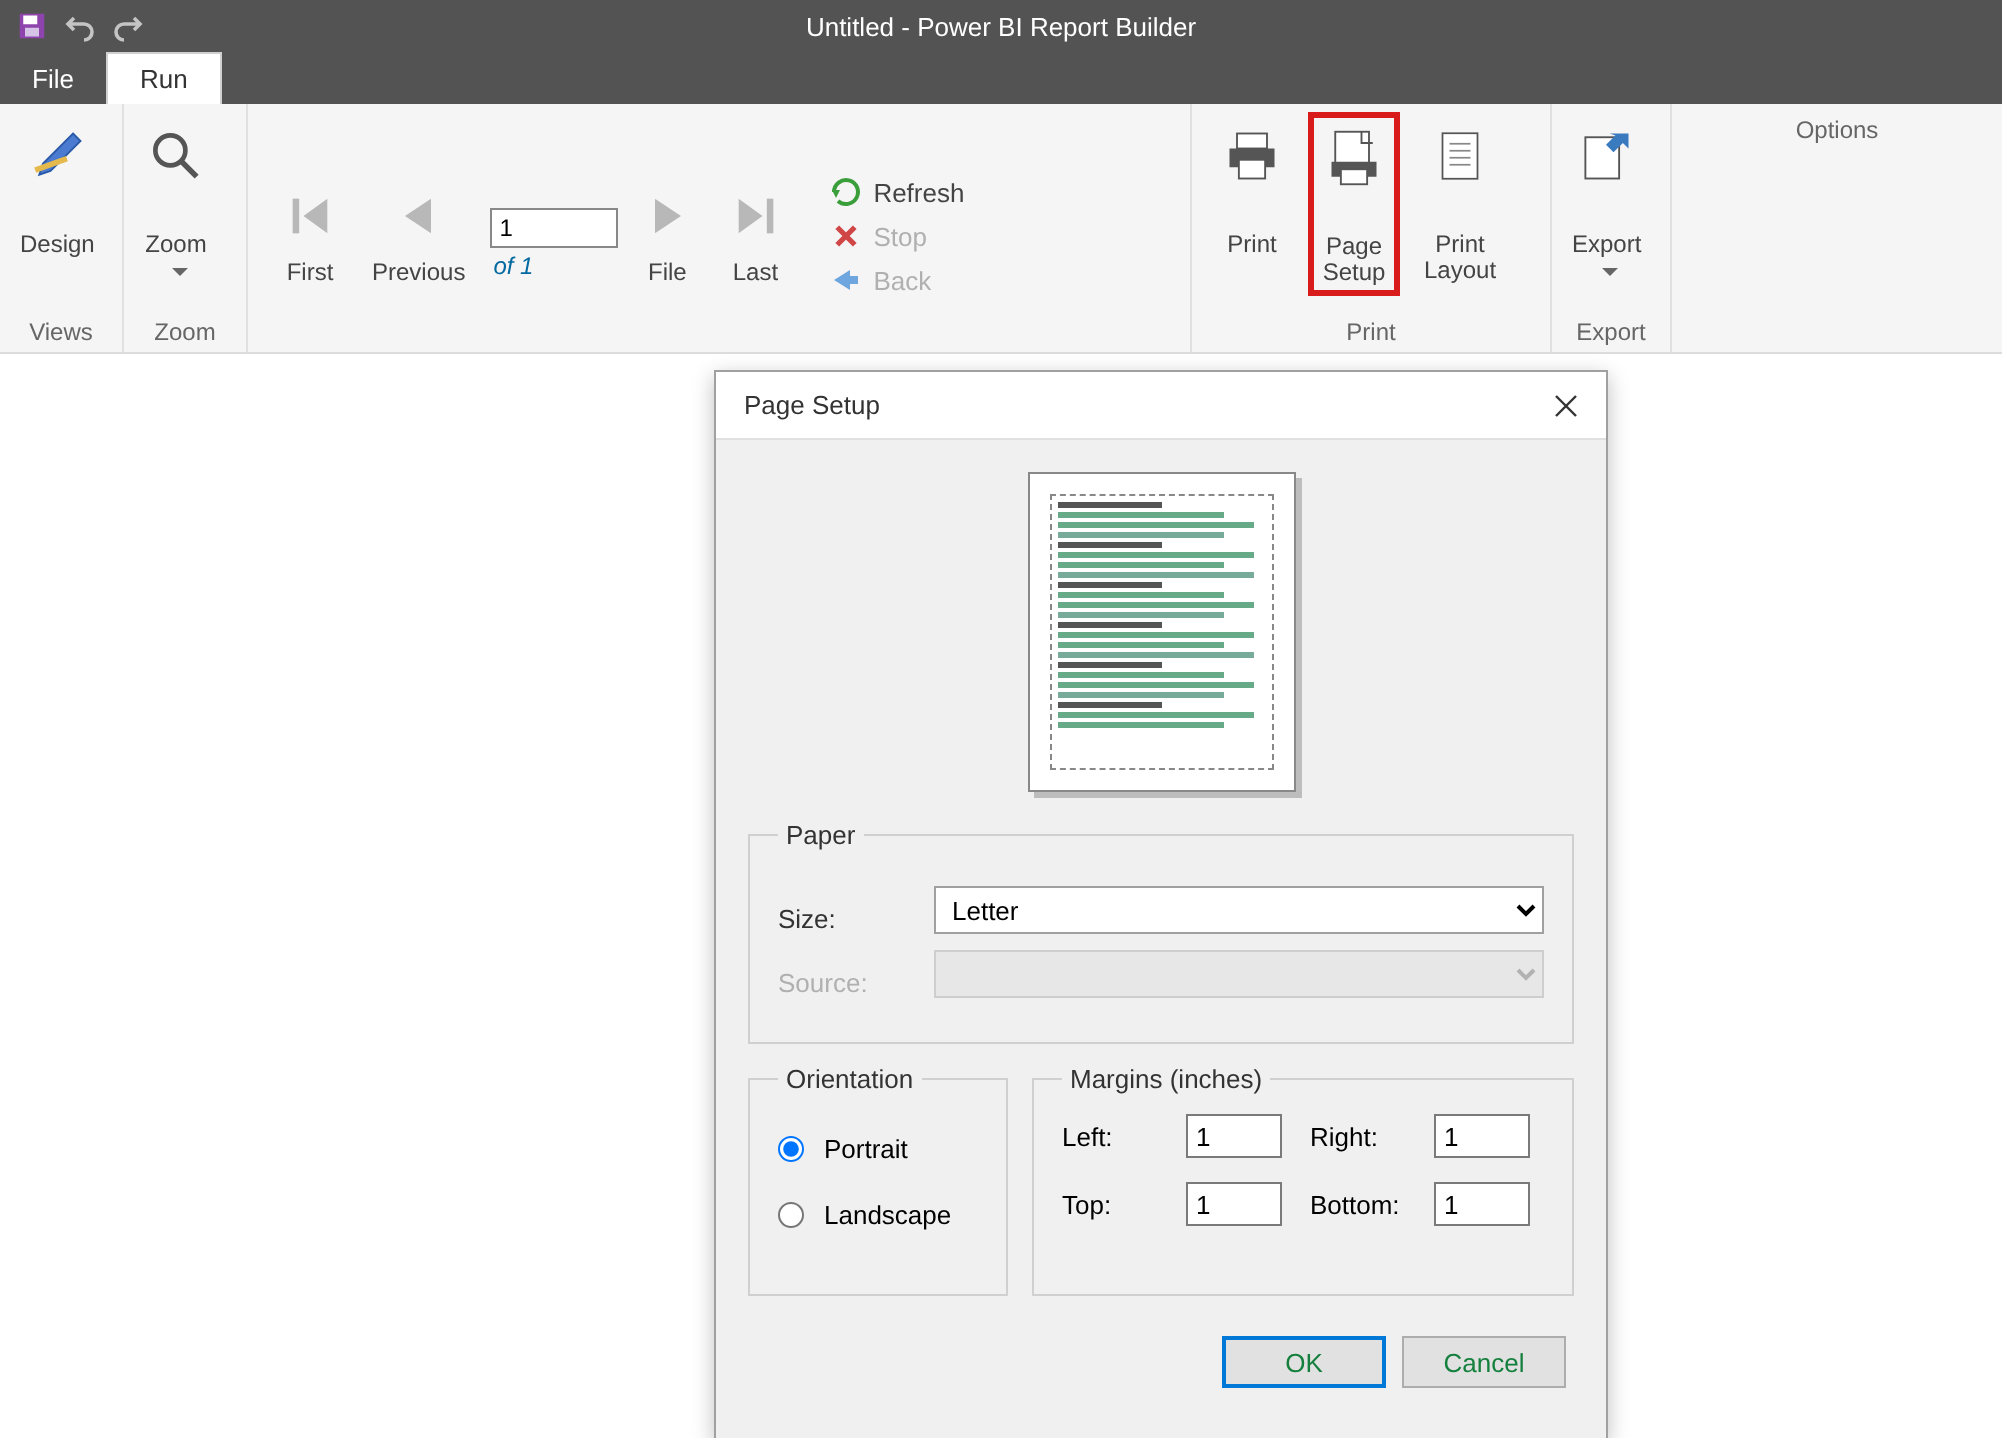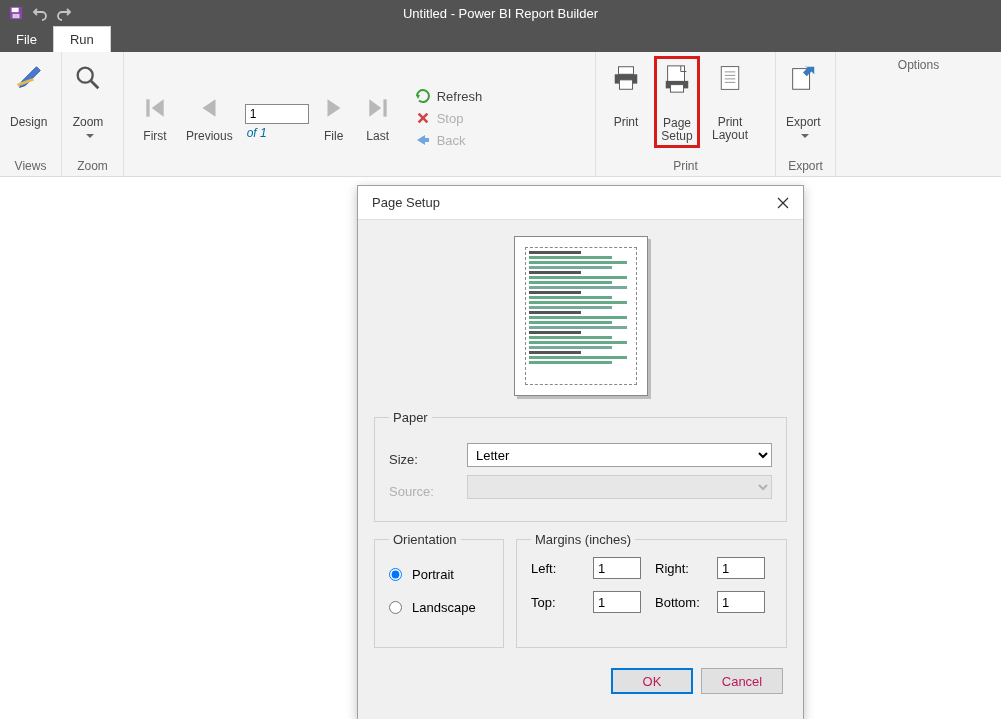--- a/index.html
+++ b/index.html
@@ -69,21 +69,21 @@
 
     .two-col { display: flex; gap: 12px; }
     .two-col fieldset { flex: 1; }
 
     .radio-row { display: flex; align-items: center; gap: 10px; font-size: 13px; margin: 10px 0 18px; }
 
     .margins-grid { display: grid; grid-template-columns: 54px 54px 54px 54px; row-gap: 12px; column-gap: 8px; align-items: center; font-size: 13px; }
     .margins-grid input { width: 48px; height: 22px; border: 1px solid #7a7a7a; font-size: 13px; padding: 0 4px; }
 
     .dlg-buttons { display: flex; justify-content: flex-end; gap: 8px; margin-top: 10px; padding-right: 4px; }
-    .btn { min-width: 82px; height: 26px; font-size: 13px; background: #e1e1e1; border: 1px solid #adadad; color: #be185d; }
+    .btn { min-width: 82px; height: 26px; font-size: 13px; background: #e1e1e1; border: 1px solid #adadad; color: #15803d; }
     .btn.primary { border: 2px solid #0078d7; }
 
     .caret-down { display: inline-block; width: 0; height: 0; border-left: 4px solid transparent; border-right: 4px solid transparent; border-top: 4px solid #666; vertical-align: middle; margin-left: 3px; }
   </style>
 </head>
 <body>
 
 <div class="titlebar">
   <div class="qat">
     <span class="qat-icon">

